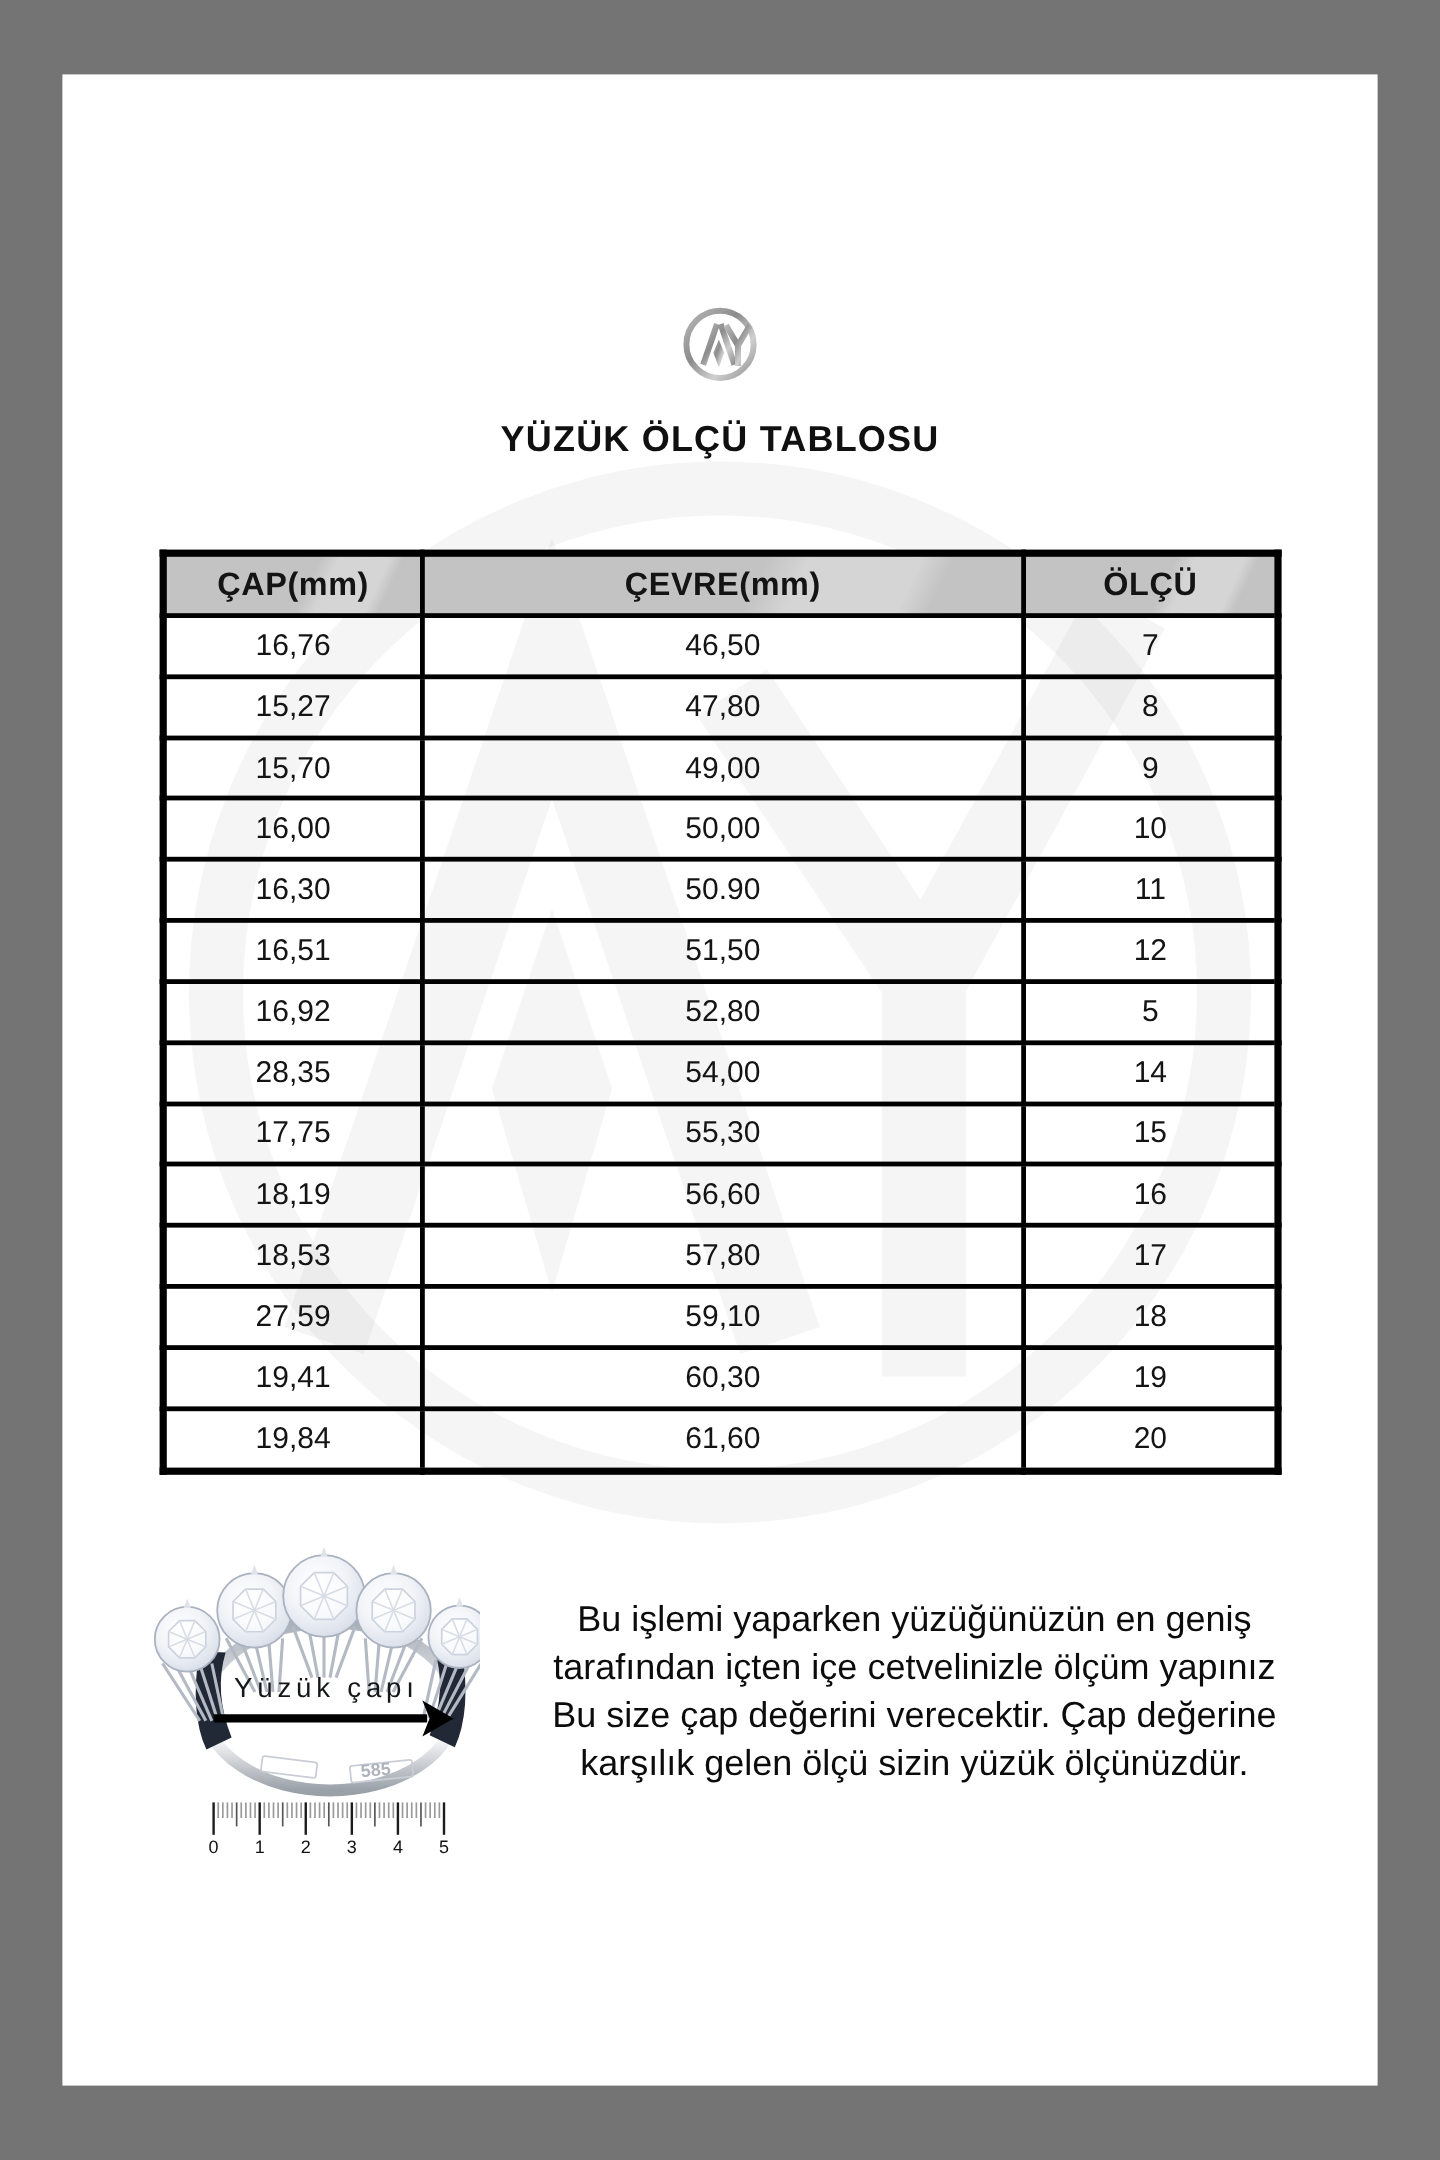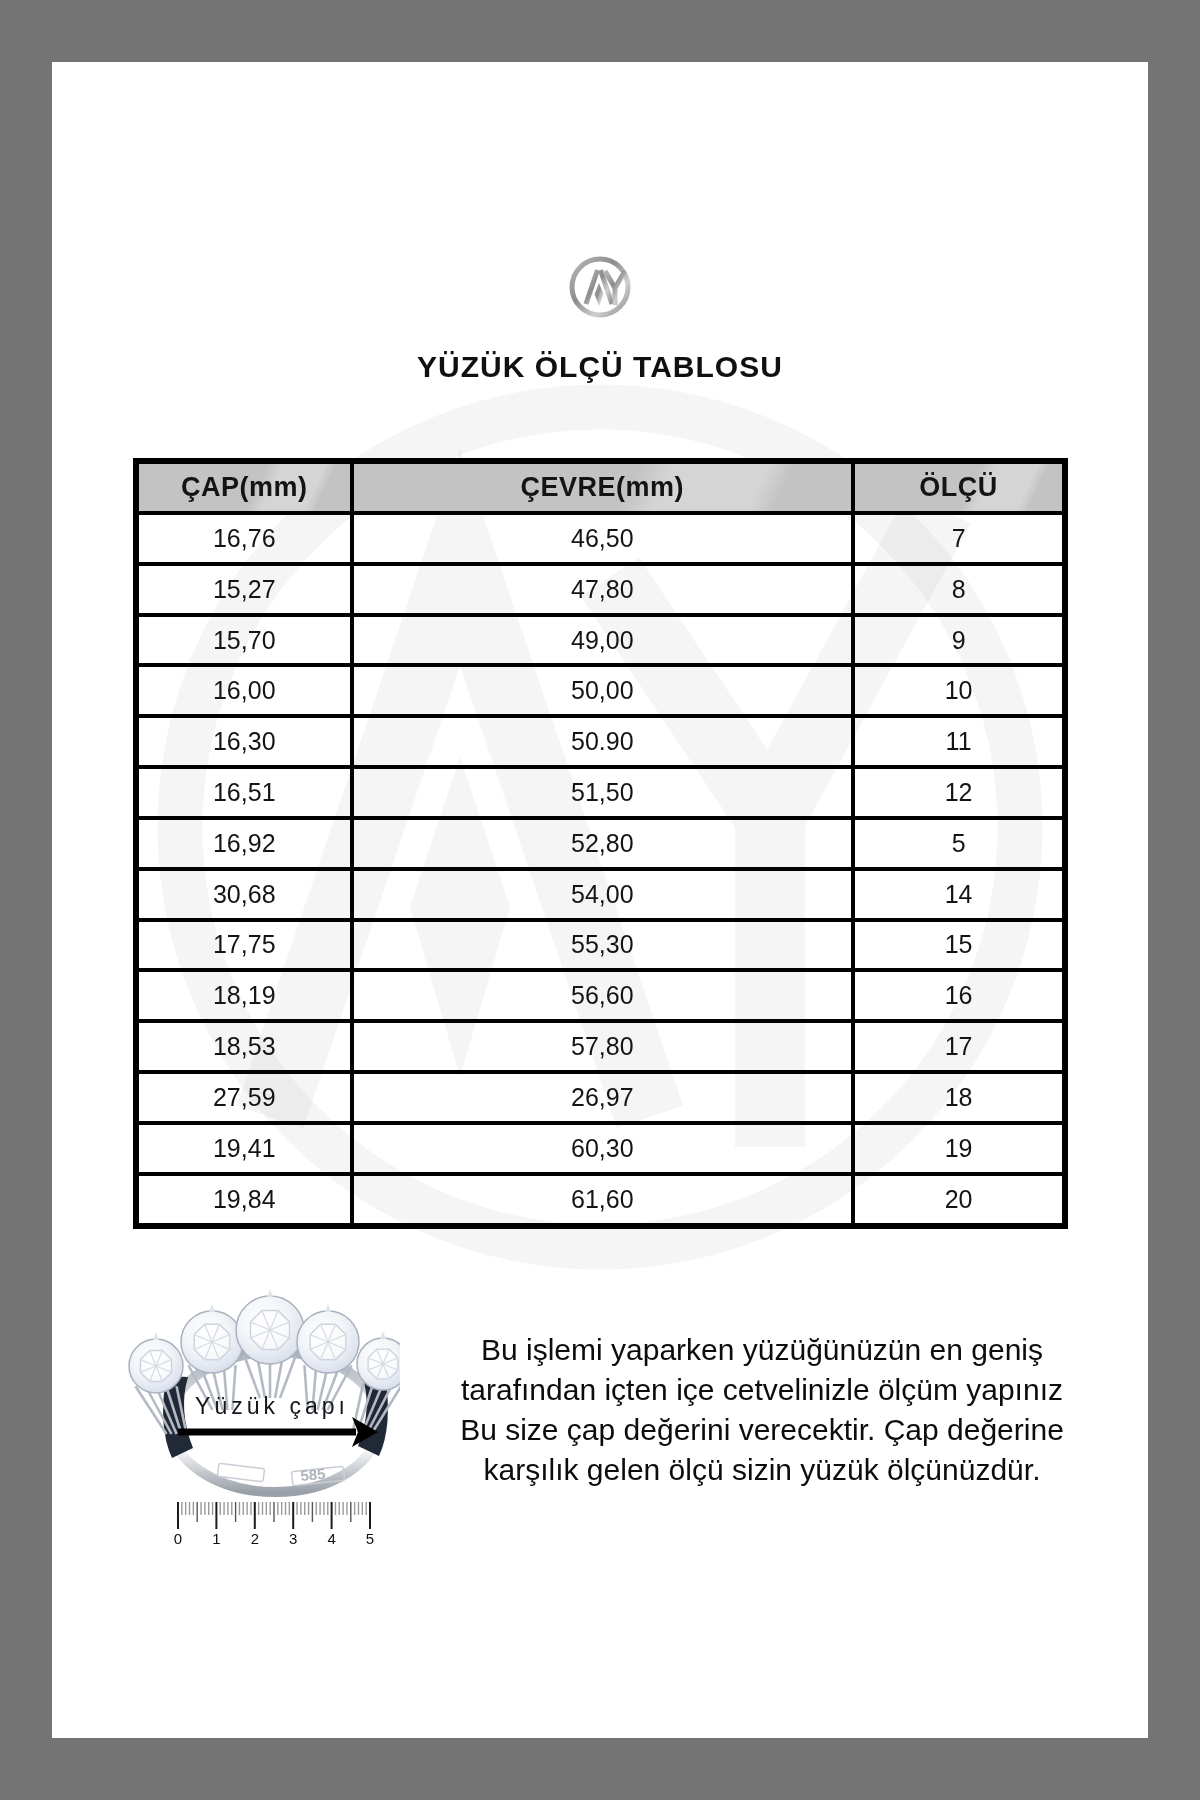--- a/index.html
+++ b/index.html
@@ -129,21 +129,21 @@
           <td>12</td>
         </tr>
 
         <tr>
           <td>16,92</td>
           <td>52,80</td>
           <td>5</td>
         </tr>
 
         <tr>
-          <td>30,68</td>
+          <td>28,35</td>
           <td>54,00</td>
           <td>14</td>
         </tr>
 
         <tr>
           <td>17,75</td>
           <td>55,30</td>
           <td>15</td>
         </tr>
 
@@ -154,21 +154,21 @@
         </tr>
 
         <tr>
           <td>18,53</td>
           <td>57,80</td>
           <td>17</td>
         </tr>
 
         <tr>
           <td>27,59</td>
-          <td>26,97</td>
+          <td>59,10</td>
           <td>18</td>
         </tr>
 
         <tr>
           <td>19,41</td>
           <td>60,30</td>
           <td>19</td>
         </tr>
 
         <tr>

